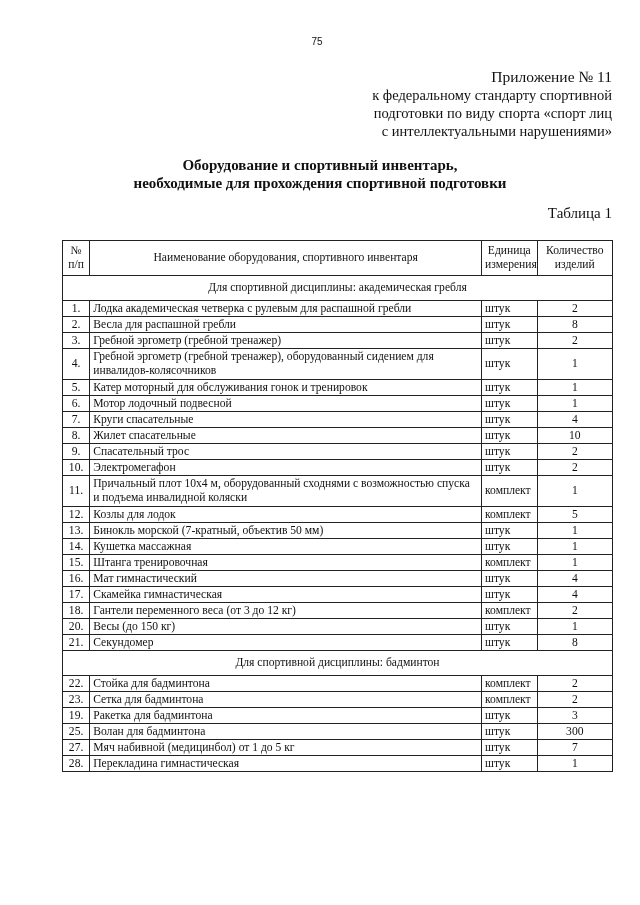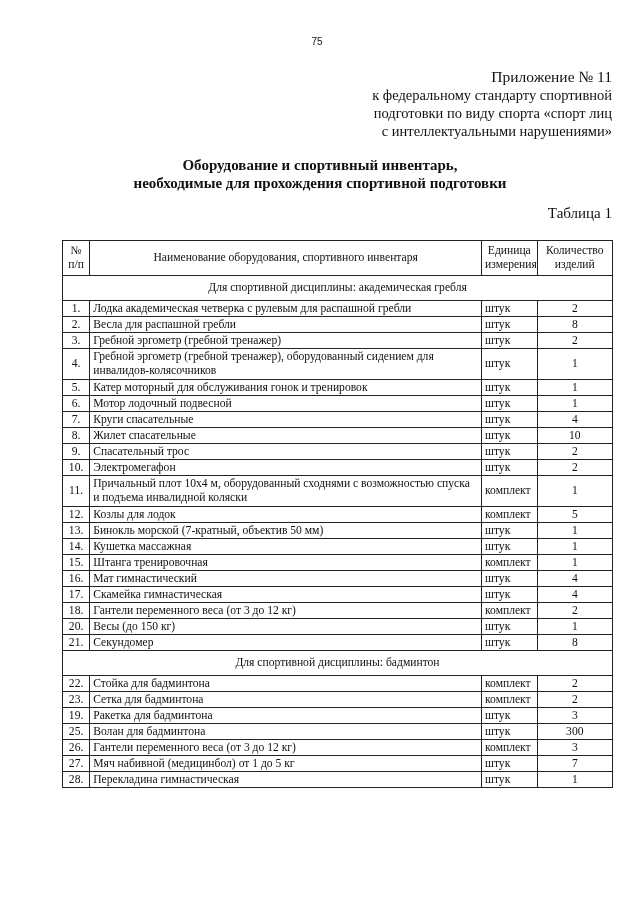--- a/index.html
+++ b/index.html
@@ -203,26 +203,20 @@
         <td class="unit">штук</td>
         <td class="qty">3</td>
       </tr>
       <tr>
         <td class="num">25.</td>
         <td class="name">Волан для бадминтона</td>
         <td class="unit">штук</td>
         <td class="qty">300</td>
       </tr>
       <tr>
-        <td class="num">26.</td>
-        <td class="name">Гантели переменного веса (от 3 до 12 кг)</td>
-        <td class="unit">комплект</td>
-        <td class="qty">3</td>
-      </tr>
-      <tr>
         <td class="num">27.</td>
         <td class="name">Мяч набивной (медицинбол) от 1 до 5 кг</td>
         <td class="unit">штук</td>
         <td class="qty">7</td>
       </tr>
       <tr>
         <td class="num">28.</td>
         <td class="name">Перекладина гимнастическая</td>
         <td class="unit">штук</td>
         <td class="qty">1</td>

